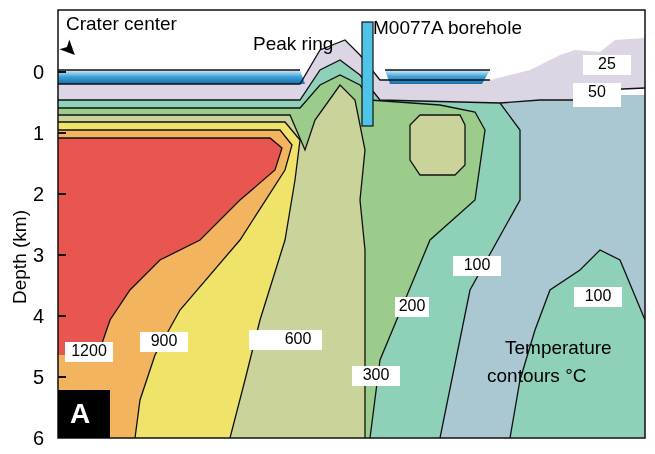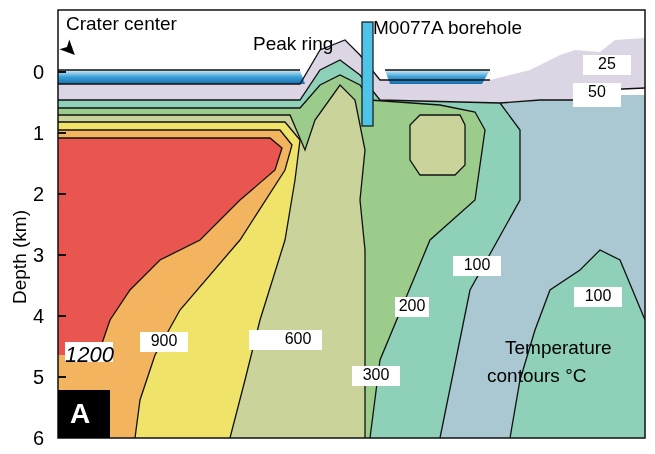--- a/index.html
+++ b/index.html
@@ -100,14 +100,14 @@
   <div class="lbl" style="position:absolute;left:487px;top:365px;font-size:19px;">contours °C</div>
 
   <div class="lbl" style="position:absolute;left:573px;top:55px;width:48px;height:20px;background:#fff;text-align:center;font-size:16px;margin-left:10px;">25</div>
   <div class="lbl" style="position:absolute;left:573px;top:83px;width:48px;height:24px;background:#fff;text-align:center;font-size:16px;">50</div>
   <div class="lbl" style="position:absolute;left:453px;top:256px;width:48px;height:20px;background:#fff;text-align:center;font-size:16px;">100</div>
   <div class="lbl" style="position:absolute;left:574px;top:287px;width:48px;height:20px;background:#fff;text-align:center;font-size:16px;">100</div>
   <div class="lbl" style="position:absolute;left:395px;top:297px;width:34px;height:20px;background:#fff;text-align:center;font-size:16px;">200</div>
   <div class="lbl" style="position:absolute;left:352px;top:322px;width:48px;height:20px;background:#fff;text-align:center;font-size:16px;margin-top:44px;">300</div>
   <div class="lbl" style="position:absolute;left:249px;top:330px;width:48px;height:20px;background:#fff;text-align:center;font-size:16px;padding-left:25px;">600</div>
   <div class="lbl" style="position:absolute;left:140px;top:332px;width:48px;height:20px;background:#fff;text-align:center;font-size:16px;">900</div>
-  <div class="lbl" style="position:absolute;left:65px;top:342px;width:48px;height:20px;background:#fff;text-align:center;font-size:22px;font-style:italic;">1200</div>
+  <div class="lbl" style="position:absolute;left:65px;top:342px;width:48px;height:20px;background:#fff;text-align:center;font-size:16px;">1200</div>
 </div>
 
 </body></html>

